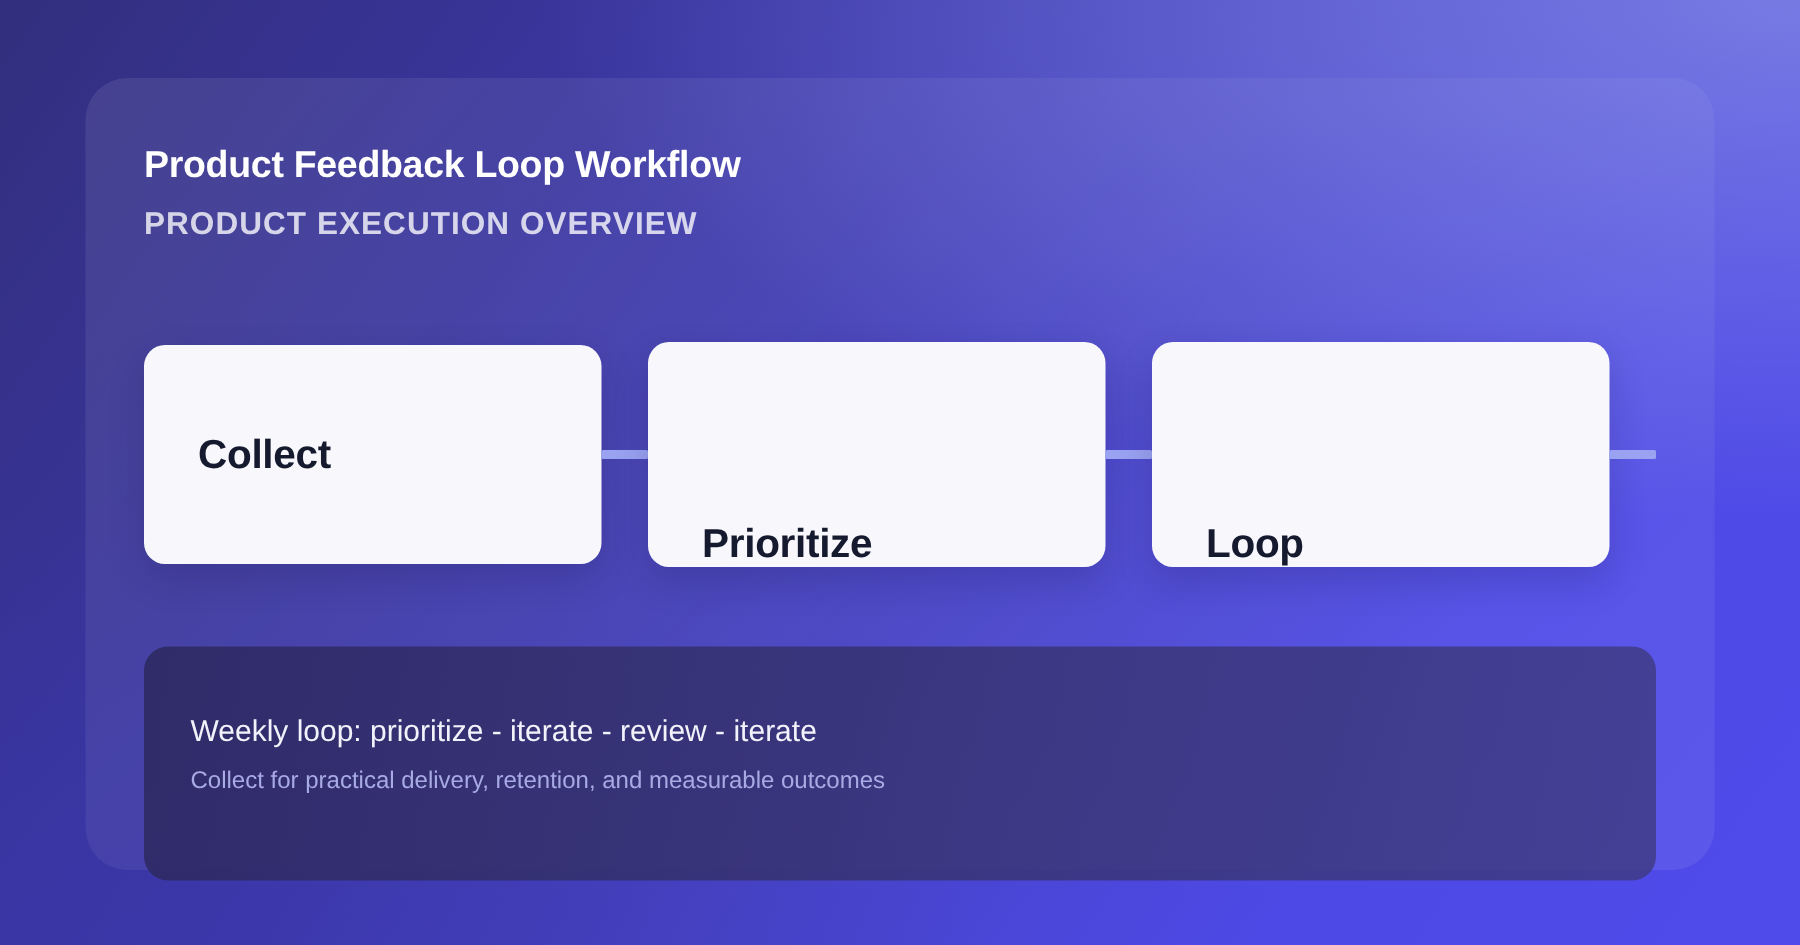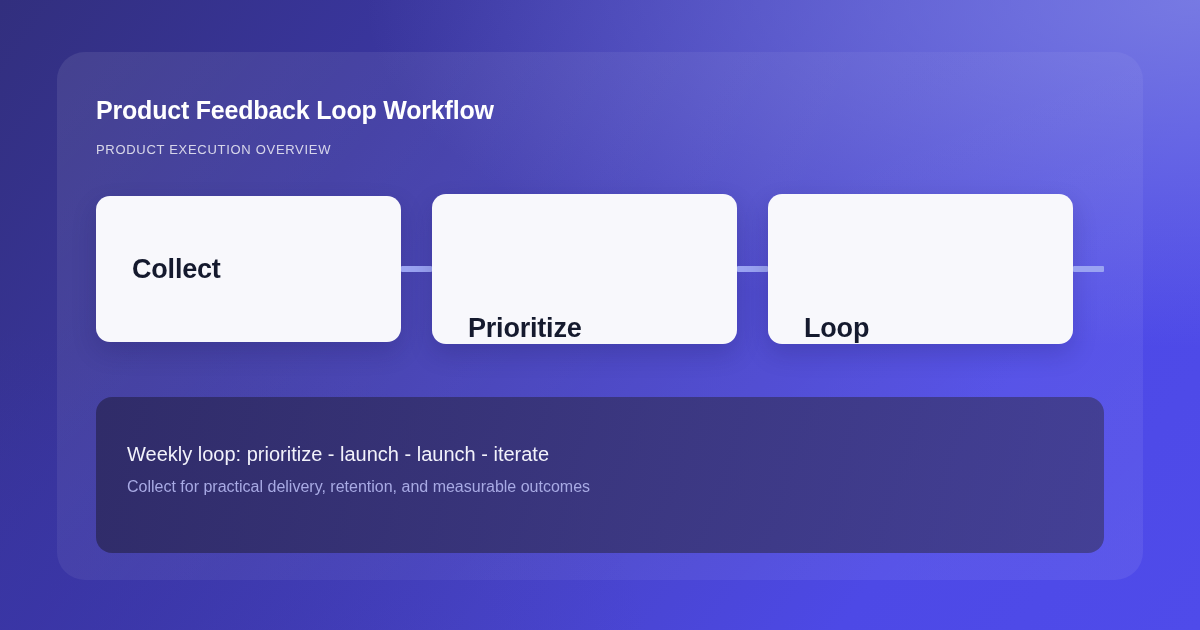--- a/index.html
+++ b/index.html
@@ -55,33 +55,33 @@
   .page-title {
     margin: 0;
     font-size: 25px;
     line-height: 44px;
     font-weight: bold;
     color: #ffffff;
     letter-spacing: -0.2px;
   }
   .page-subtitle {
     margin: 7px 0 0 0;
-    font-size: 13px;
+    font-size: 21px;
     line-height: 22px;
-    font-weight: normal;
+    font-weight: bold;
     color: rgba(255,255,255,0.78);
     letter-spacing: 0.7px;
     text-transform: uppercase;
   }
 
   
   .steps {
     display: flex;
     align-items: center;
-    margin-top: 24px;
+    margin-top: 58px;
     height: 168px;
   }
   .step-card {
     flex: 1 1 0;
     height: 146px;
     background: #f8f8fc;
     border-radius: 14px;
     display: flex;
     align-items: center;
     box-sizing: border-box;
@@ -153,18 +153,18 @@
       <div class="step-card tall">
         <span class="step-label">Loop</span>
       </div>
 
       <div class="connector"></div>
 
 
     </div>
 
     <div class="footer-banner">
-      <p class="footer-headline">Weekly loop: prioritize - launch - launch - iterate</p>
+      <p class="footer-headline">Weekly loop: prioritize - iterate - review - iterate</p>
       <p class="footer-note">Collect for practical delivery, retention, and measurable outcomes</p>
     </div>
 
   </div>
 </div>
 
 </body></html>

